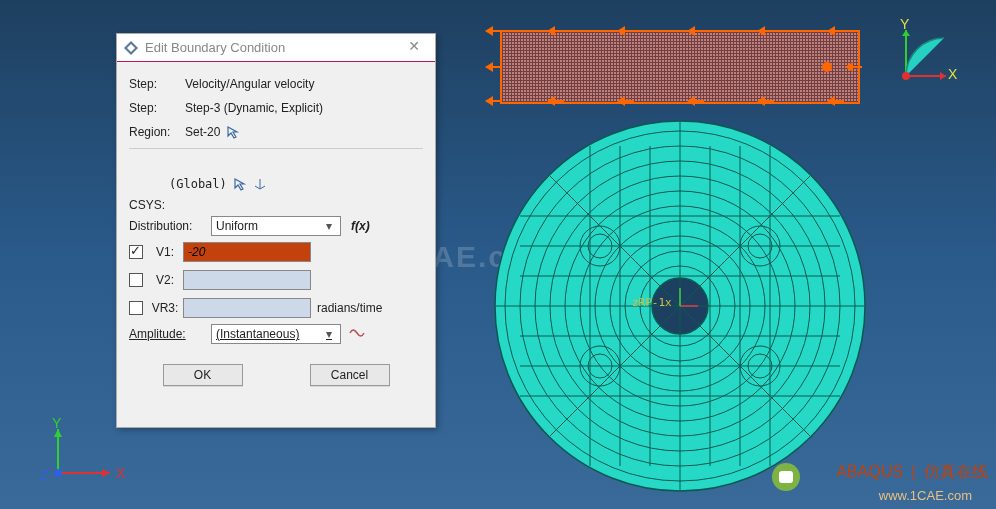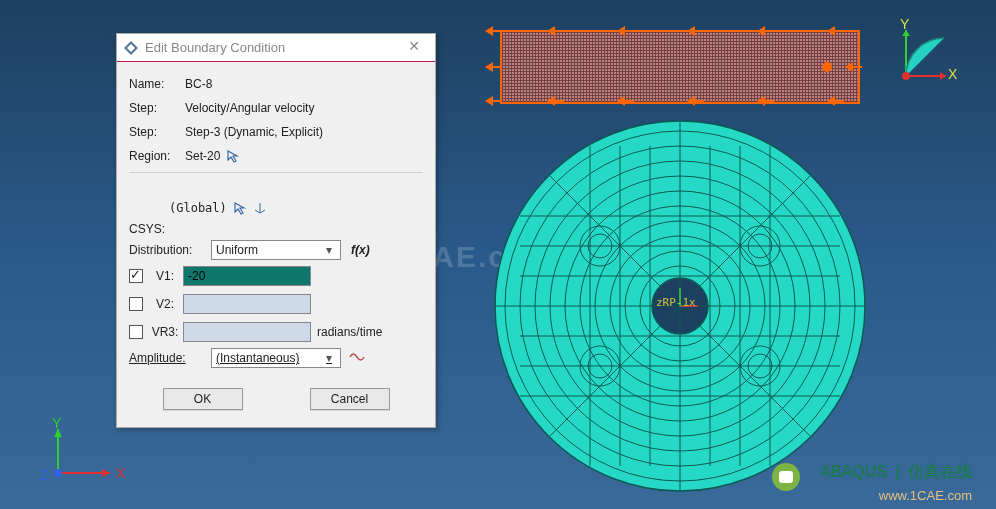--- a/index.html
+++ b/index.html
@@ -70,21 +70,21 @@
 
 .chk-row { display:flex; align-items:center; margin: 4px 0; height: 24px; }
 .chk { width: 14px; height: 14px; border: 1px solid #555; background:#fff; margin-right:4px; position:relative; }
 .chk.checked::after { content:"✓"; position:absolute; top:-3px; left:0; font-size:13px; color:#222; }
 .chk-label { width: 36px; text-align: center; }
 .input {
   width: 128px; height: 20px;
   background: #cdd9e8; border: 1px solid #888;
   padding: 0 4px; font-size: 12px;
 }
-.input.white { background: #0f766e; }
+.input.white { background: #c2410c; font-style: italic; }
 .unit { margin-left: 6px; font-style: italic; }
 
 .btn-row { display:flex; justify-content:space-around; margin-top: 20px; }
 .btn {
   width: 80px; height: 22px;
   background: #e8e8e8; border: 1px solid #999;
   text-align:center; line-height:20px; cursor:pointer;
   box-shadow: 0 1px 0 rgba(0,0,0,0.1);
 }
 
@@ -138,39 +138,39 @@
 
 .circle-part {
   position:absolute;
   left: 490px; top: 116px;
   width: 380px; height: 380px;
 }
 
 
 .rp-label {
   position:absolute;
-  left: 656px; top: 296px;
+  left: 632px; top: 296px;
   color: #d0c040;
   font-size: 11px;
   font-family: monospace;
 }
 
 
 .triad-bl {
   position:absolute;
   left: 40px; bottom: 18px;
   width: 90px; height: 70px;
 }
 .axis-label { position:absolute; font-size: 14px; }
 
 
 .wm-text {
   position:absolute;
-  right: 24px; bottom: 26px;
-  color: #15803d;
+  right: 8px; bottom: 26px;
+  color: #c2410c;
   font-size: 16px;
 }
 .wm-url {
   position:absolute;
   right: 24px; bottom: 6px;
   color: #e8c080;
   font-size: 13px;
 }
 .wm-center {
   position:absolute;
@@ -327,24 +327,20 @@
           <polygon points="8,1 15,8 8,15 1,8" fill="#5a7a9a"></polygon>
           <polygon points="8,4 12,8 8,12 4,8" fill="#fff"></polygon>
         </svg>
     </span>
     <span class="titlebar-title">Edit Boundary Condition</span>
     <span class="close-btn">✕</span>
   </div>
 
   <div class="dlg-body">
     <div class="row">
-      <span class="label">Name:</span>
-      <span class="val">BC-8</span>
-    </div>
-    <div class="row">
       <span class="label">Step:</span>
       <span class="val">Velocity/Angular velocity</span>
     </div>
     <div class="row">
       <span class="label">Step:</span>
       <span class="val">Step-3 (Dynamic, Explicit)</span>
     </div>
     <div class="row">
       <span class="label">Region:</span>
       <span>Set-20</span>

